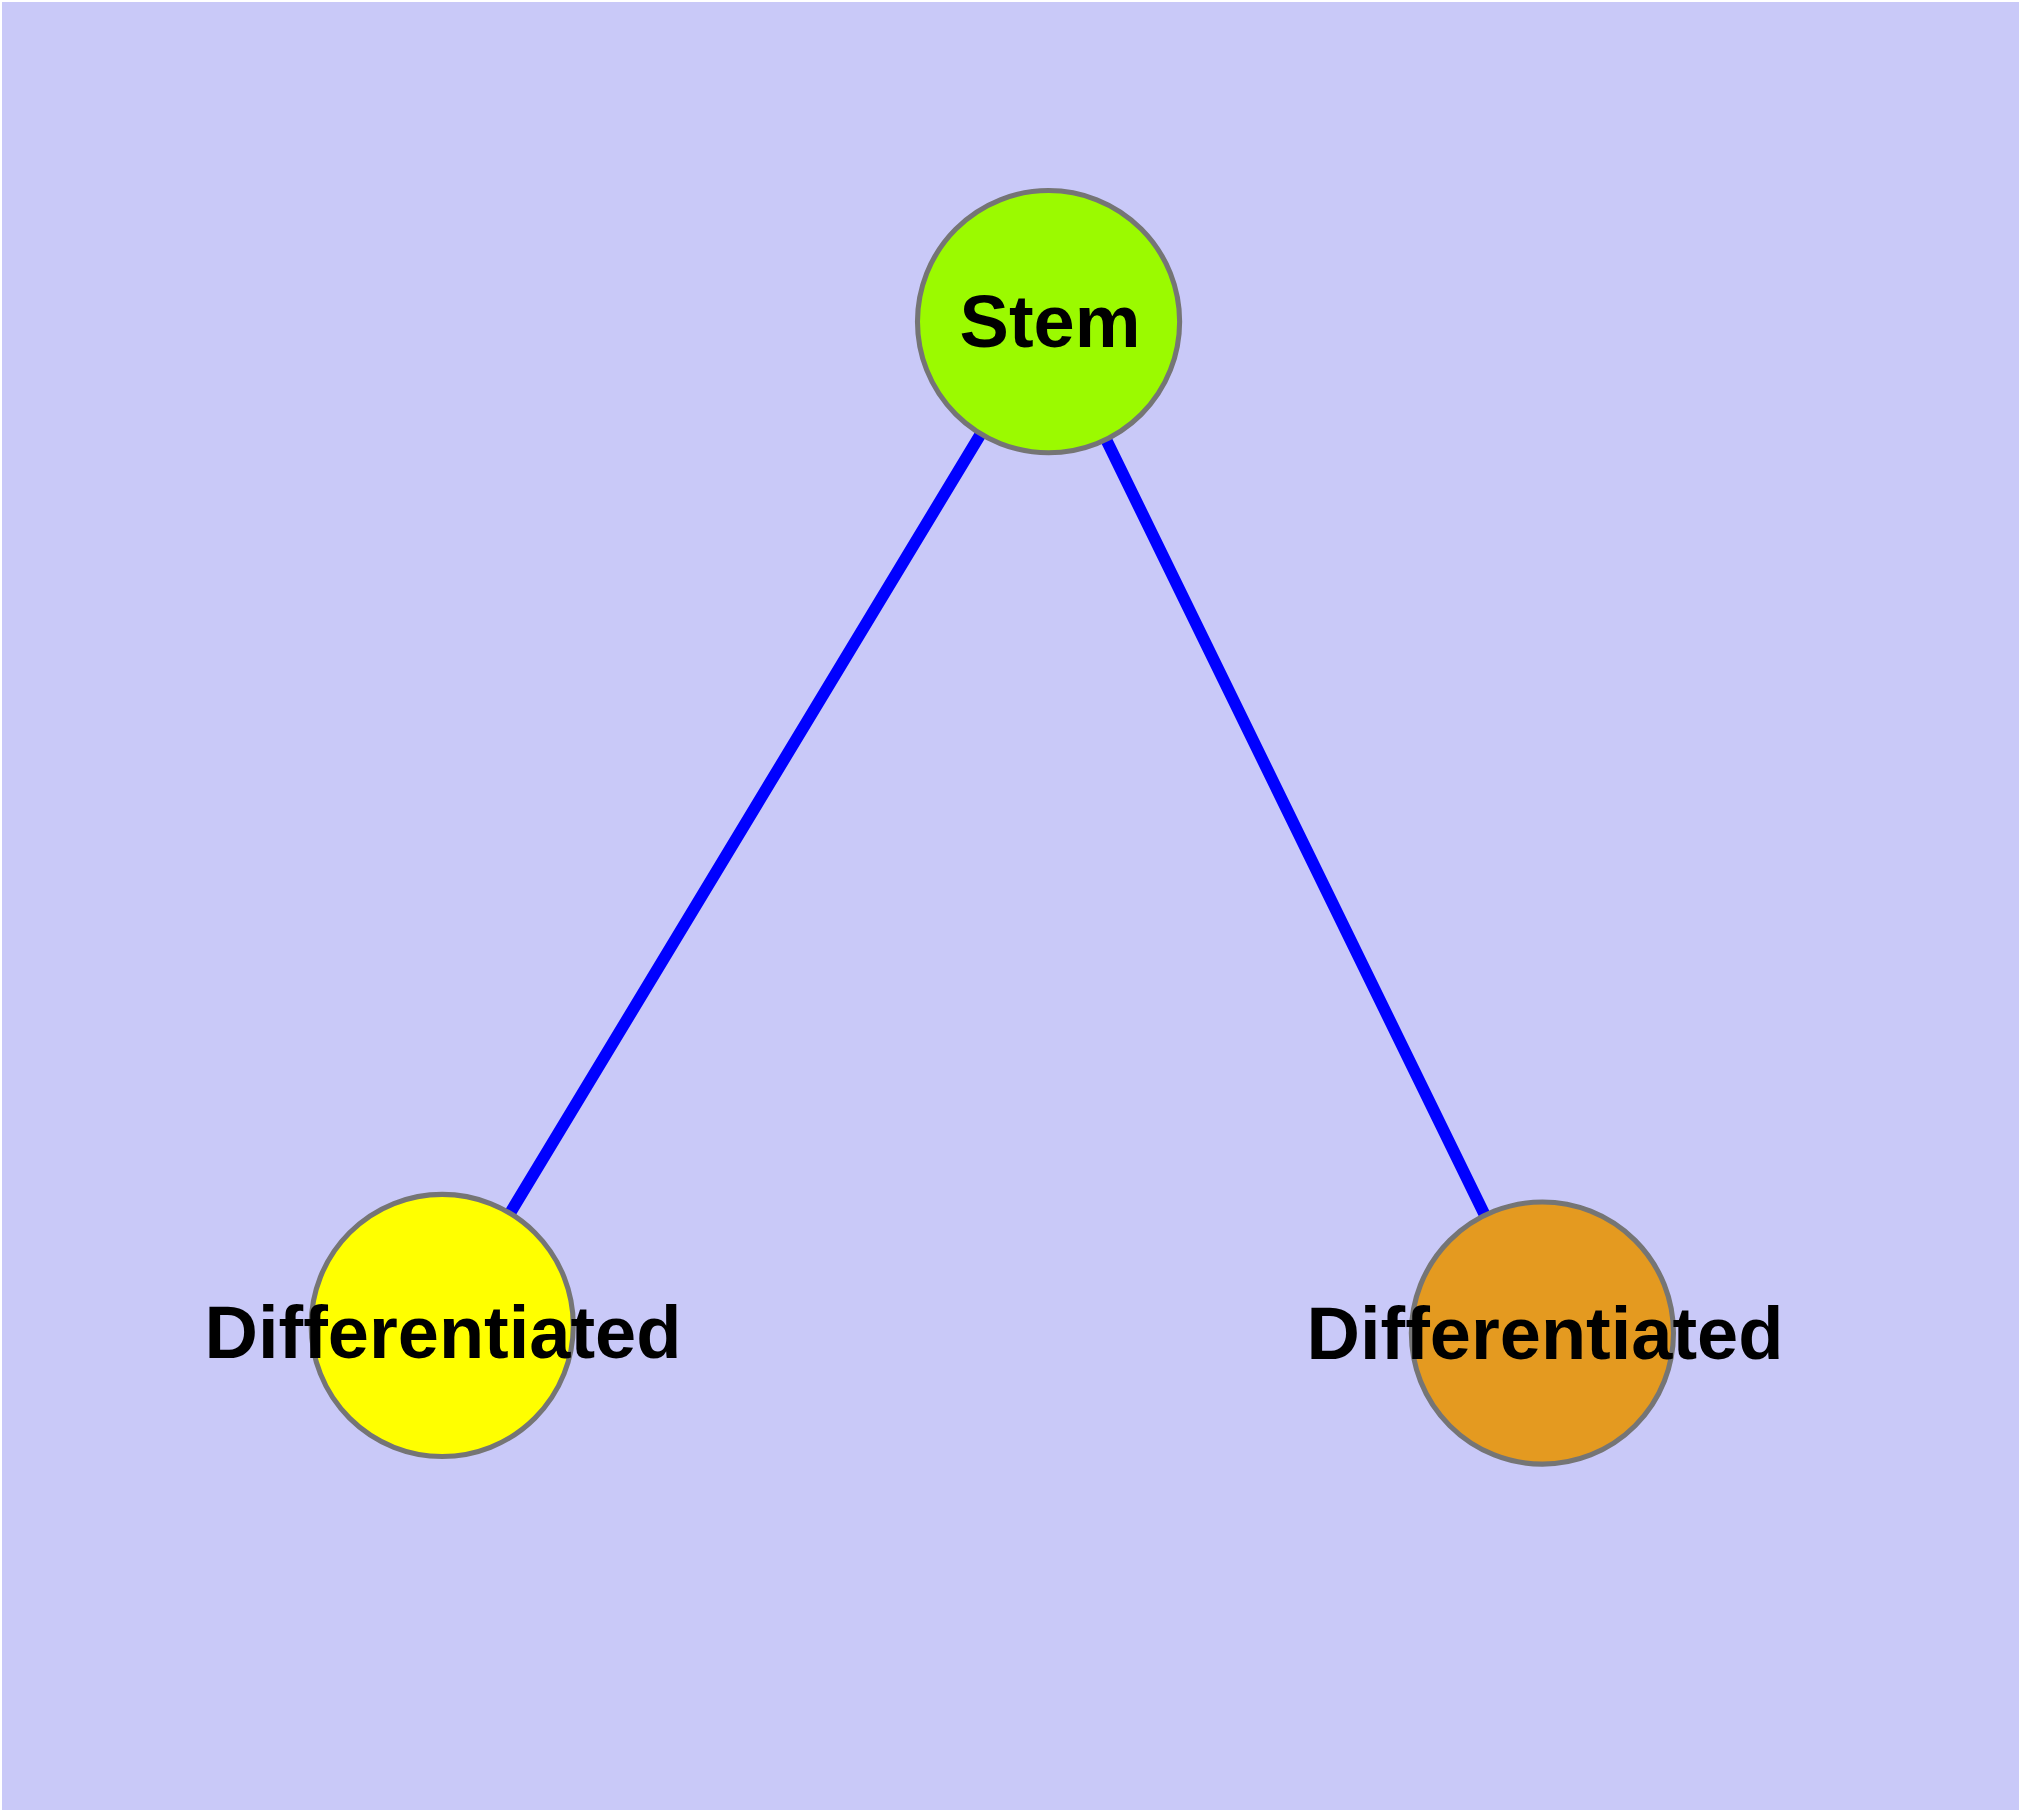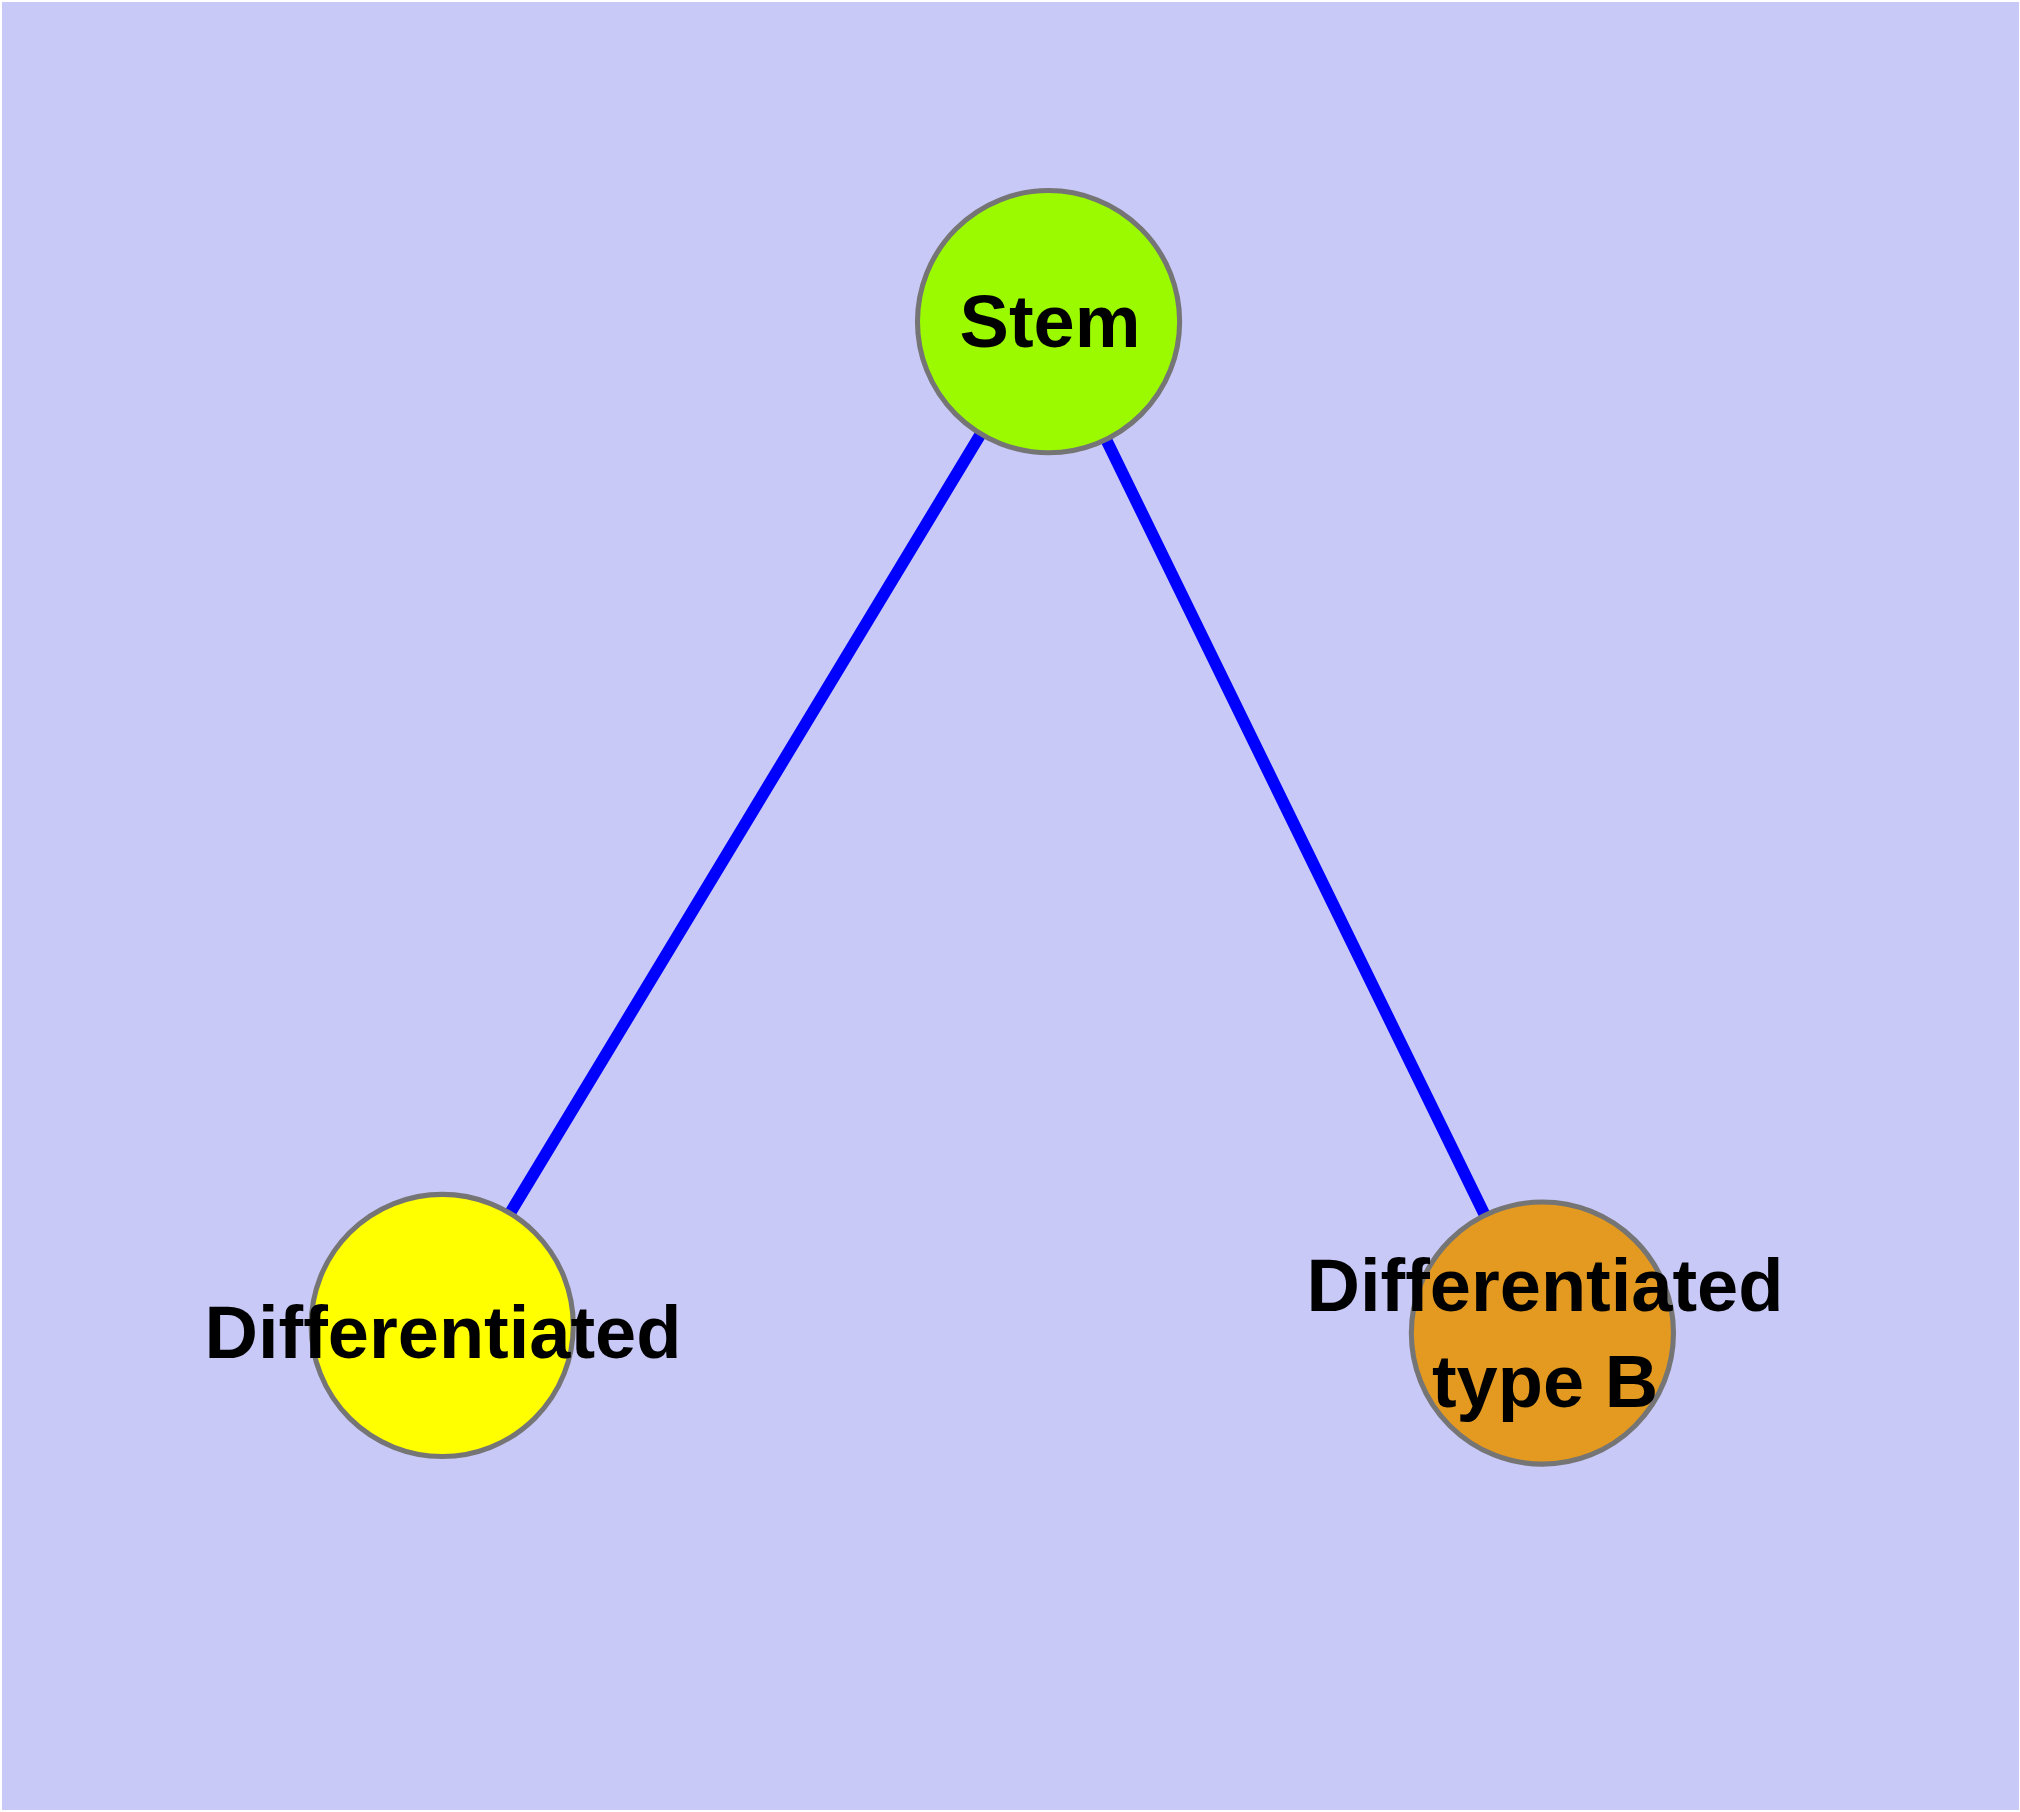--- a/index.html
+++ b/index.html
@@ -57,17 +57,16 @@
   </svg>
 
   <div class="node-label" style="left: 1048px; top: 320px; color: rgb(0, 0, 0);">Stem</div>
 
   <div class="node-label" style="left: 441px; top: 1331px; color: rgb(0, 0, 0);">
     <span>Differentiated</span><br>
   </div>
 
   <div class="node-label" style="left: 1543px; top: 1332px; color: rgb(0, 0, 0);">
     <span>Differentiated</span><br>
-    <span>type B</span>
   </div>
 
 </div>
 
 
 </body></html>

